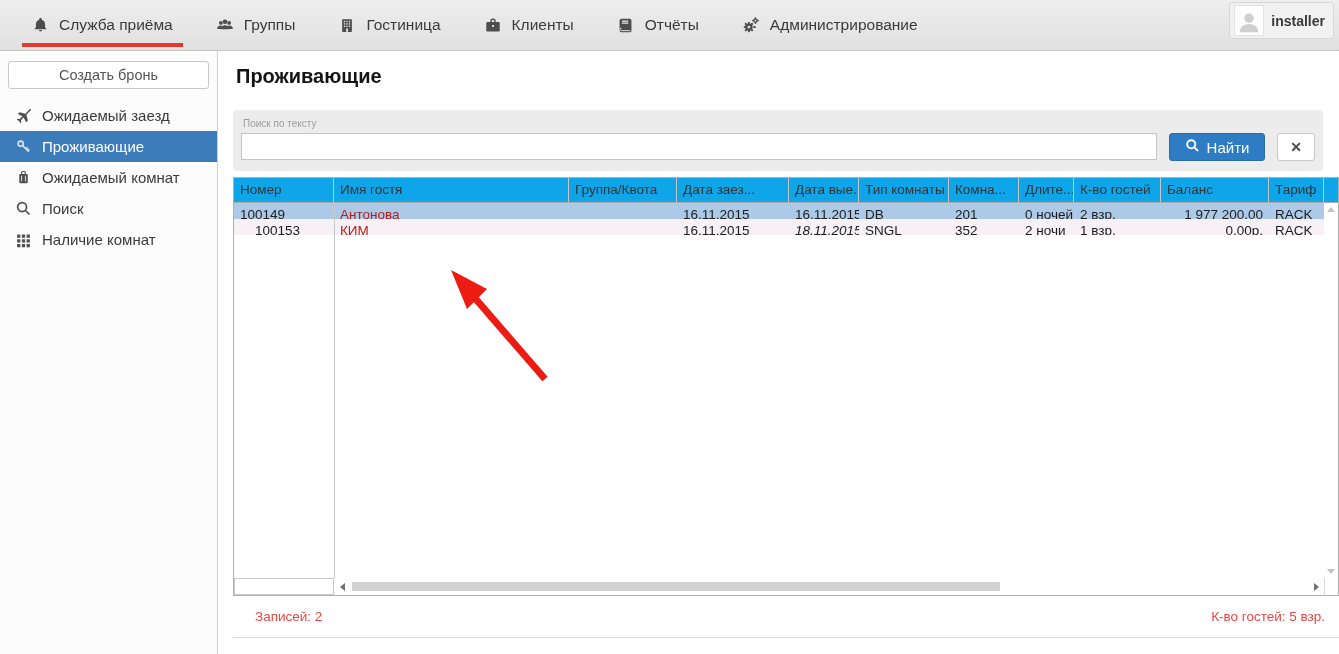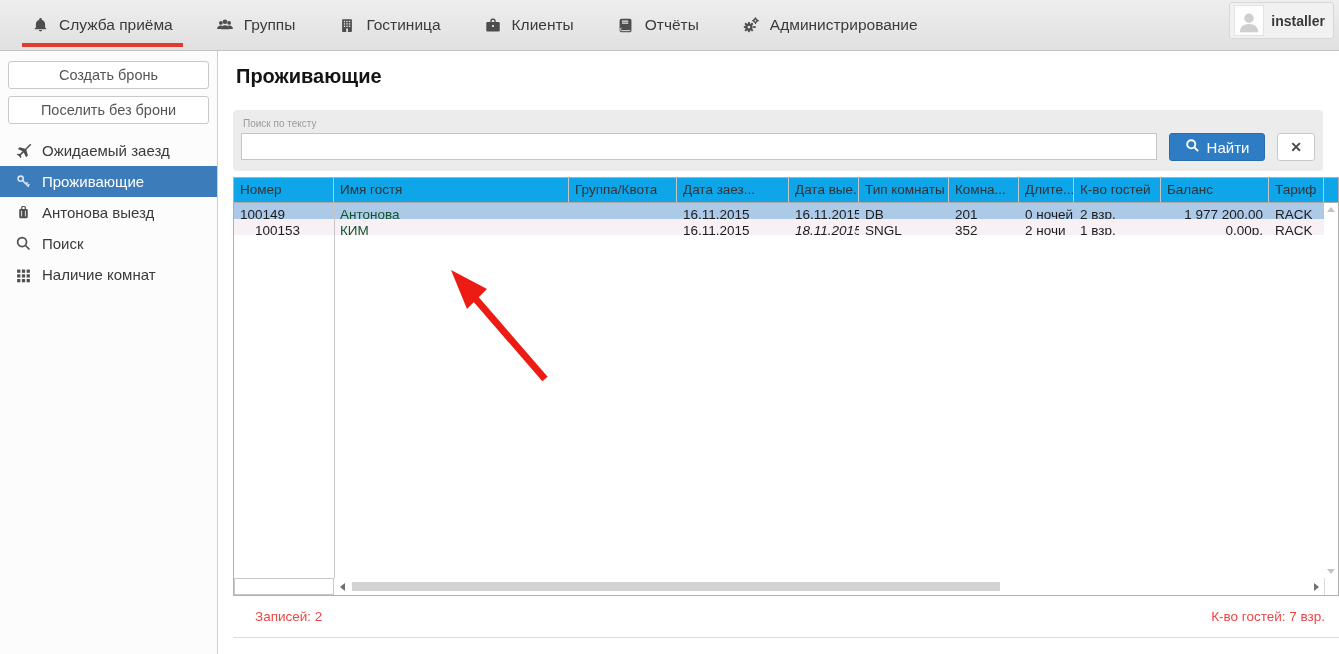--- a/index.html
+++ b/index.html
@@ -57,21 +57,21 @@
   .grid-header { display:flex; height:25px; border-bottom:1px solid #ababab; background:#0ea5e9; }
   .hcell { border-right:1px solid #c6c6c6; padding:4px 6px 0; font-size:13.5px; color:#333;
     white-space:nowrap; overflow:hidden; flex:none; cursor:pointer; }
   .hcorner { width:14px; flex:none; }
   .grid-body { position:absolute; top:25px; left:0; right:14px; bottom:17px; overflow:hidden; }
   .row { display:flex; height:16px; font-size:13.5px; color:#1c1c1c; cursor:pointer; }
   .row.selected { background:#accae7; }
   .row.alt { background:#f7f1f5; }
   .cell { padding:4px 6px 0; white-space:nowrap; overflow:hidden; flex:none; }
   .cell.right { text-align:right; }
-  .cell .glink { color:#14532d; text-decoration:none; cursor:pointer;margin-top:23px; }
+  .cell .glink { color:#b91c1c; text-decoration:none; cursor:pointer;margin-top:23px; }
   .freeze-line { position:absolute; left:100px; top:25px; bottom:17px; width:1px;
     background:#c6c6c6; z-index:3; }
   .vscroll { position:absolute; top:25px; right:0; bottom:17px; width:14px;
     display:flex; flex-direction:column; justify-content:space-between; align-items:center;
     padding:4px 0; background:#fff; }
   .tri-up { width:0; height:0; border-left:4px solid transparent; border-right:4px solid transparent;
     border-bottom:5px solid #c2c2c2; cursor:pointer; }
   .tri-down { width:0; height:0; border-left:4px solid transparent; border-right:4px solid transparent;
     border-top:5px solid #c2c2c2; cursor:pointer; }
   .hscroll { position:absolute; bottom:0; left:0; right:0; height:17px; display:flex;
@@ -192,21 +192,20 @@
           <path d="M3.5 22c0-5 3.8-7.6 8.5-7.6s8.5 2.6 8.5 7.6z" fill="#cfcfcf"></path>
         </svg>
     </span>
     <span class="user-name">installer</span>
   </div>
 </header>
 
 <div class="layout">
   <aside class="sidebar">
     <button class="side-btn">Создать бронь</button>
-    <button class="side-btn">Поселить без брони</button>
     <nav class="side-menu" id="side-menu">
         <div class="side-item">
           <span class="ic">
             <svg width="17" height="17" viewBox="0 0 24 24" fill="currentColor">
               <path d="M21.5 2.5l-7 7-8-2.2L4 9.8l6.7 3.4-3.9 3.9-2.9-.5-1.4 1.4 3.4 1.6 1.6 3.4 1.4-1.4-.5-2.9 3.9-3.9 3.4 6.7 2.5-2.5-2.2-8 7-7z"></path>
             </svg>
           </span>
           <span>Ожидаемый заезд</span>
         </div>
         <div class="side-item active">
@@ -219,21 +218,21 @@
           <span>Проживающие</span>
         </div>
         <div class="side-item">
           <span class="ic">
             <svg width="17" height="17" viewBox="0 0 24 24">
               <rect x="6" y="7" width="12" height="13" rx="1.5" fill="currentColor"></rect>
               <path d="M9.5 7V4.8A1.3 1.3 0 0 1 10.8 3.5h2.4a1.3 1.3 0 0 1 1.3 1.3V7" fill="none" stroke="currentColor" stroke-width="1.7"></path>
               <path d="M9.3 9.5v8M14.7 9.5v8" stroke="#fcfcfc" stroke-width="1.2"></path>
             </svg>
           </span>
-          <span>Антонова выезд</span>
+          <span>Ожидаемый комнат</span>
         </div>
         <div class="side-item">
           <span class="ic">
             <svg width="17" height="17" viewBox="0 0 24 24" fill="none" stroke="currentColor" stroke-width="2.4">
               <circle cx="10" cy="10" r="6.3"></circle>
               <path d="M14.8 14.8l5.7 5.7"></path>
             </svg>
           </span>
           <span>Поиск</span>
         </div>
@@ -338,21 +337,21 @@
         </div>
         <div class="harrow">
             <div class="tri-right"></div>
           </div>
         <div class="corner-box"></div>
       </div>
     </section>
 
     <div class="grid-footer">
       <span>Записей: 2</span>
-      <span>К-во гостей: 7 взр.</span>
+      <span>К-во гостей: 5 взр.</span>
     </div>
 
     <svg class="red-arrow" width="115" height="130" viewBox="0 0 115 130">
       <line x1="102" y1="117" x2="31" y2="35" stroke="#ec1c14" stroke-width="7"></line>
       <polygon points="8,8 44,27 24,47" fill="#ec1c14"></polygon>
     </svg>
   </main>
 </div>
 
 </body></html>

